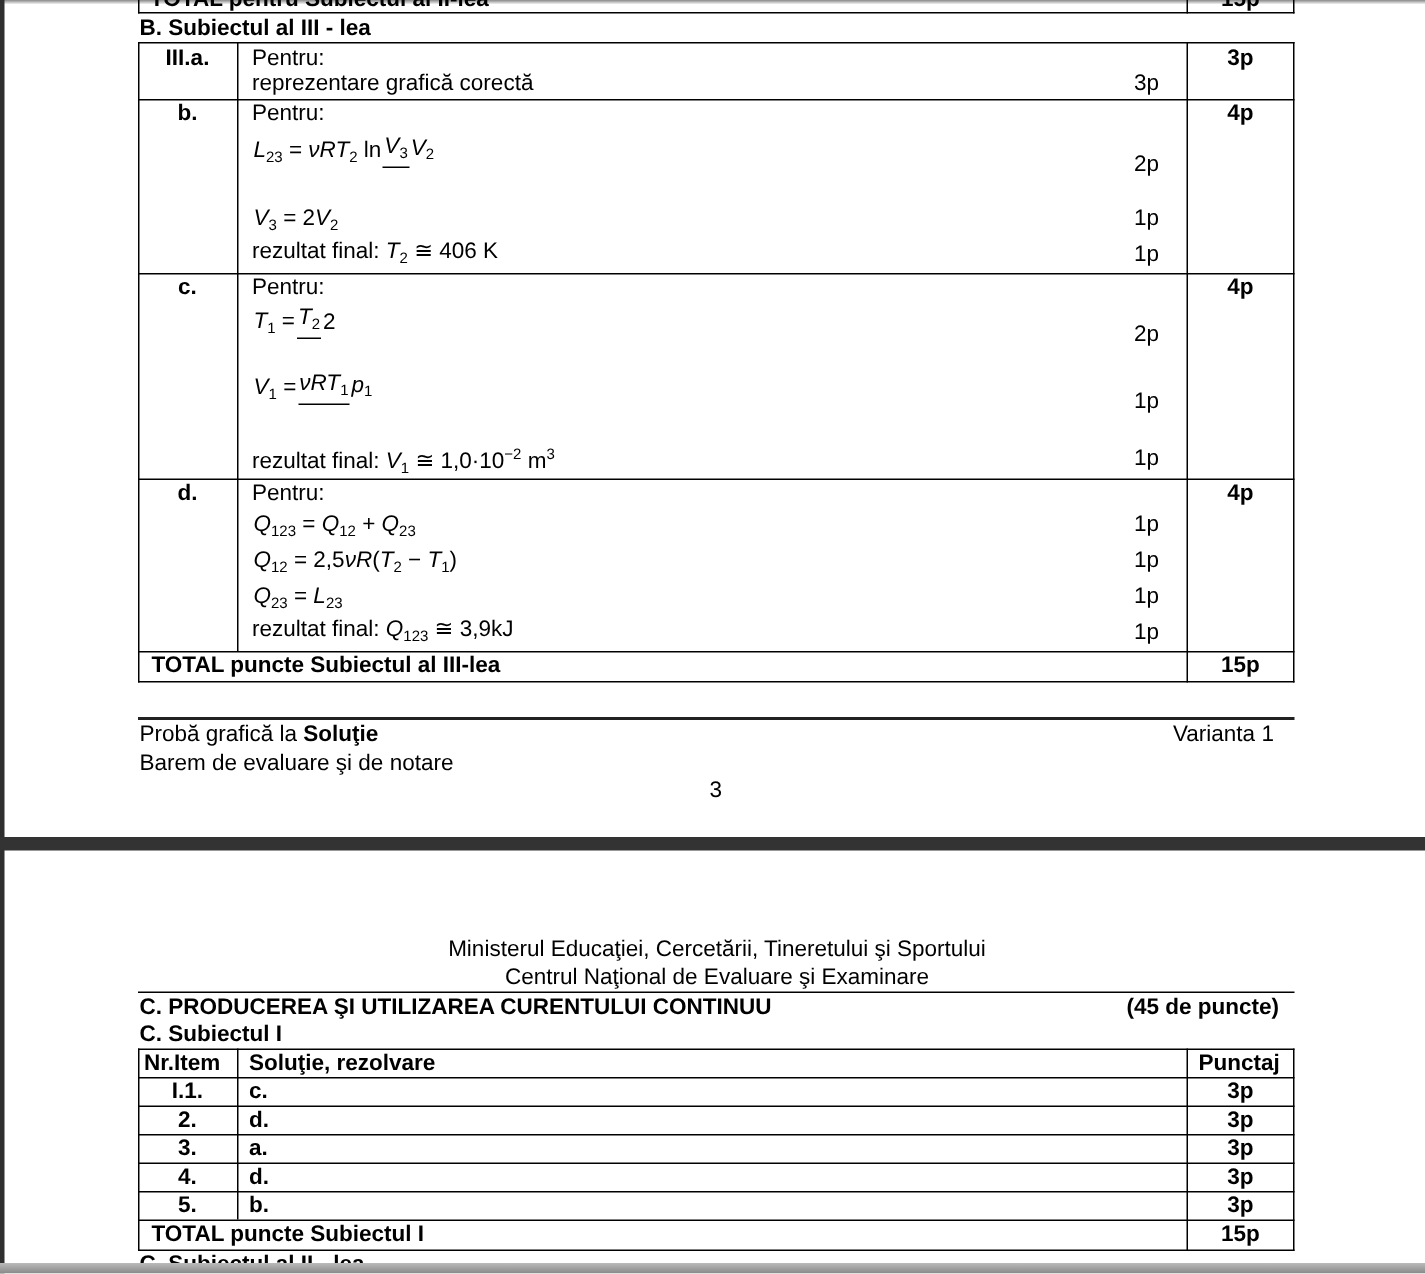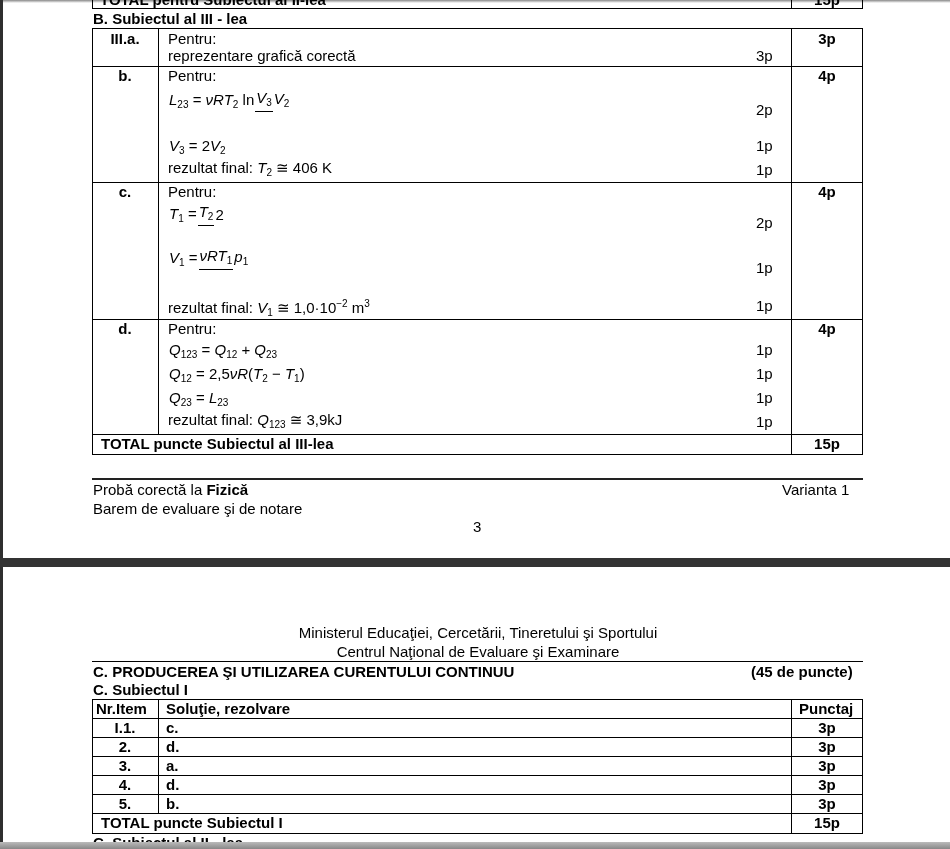--- a/index.html
+++ b/index.html
@@ -105,21 +105,21 @@
     <div class="pts" style="top:389px;">1p</div>
     <div class="abs txt" style="left:168px;top:411px;"><span>rezultat final:</span> <span class="math">Q<sub>123</sub></span> ≅ 3,9kJ</div>
     <div class="pts" style="top:413px;">1p</div>
     <div class="score" style="top:320px;">4p</div>
   </div>
 
   <div class="abs txt b" style="left:101px;top:435px;">TOTAL puncte Subiectul al III-lea</div>
   <div class="score" style="top:435px;">15p</div>
 
   <div class="hline" style="left:92px;top:478px;width:771px;height:2px;background:#222;"></div>
-  <div class="abs txt" style="left:93px;top:481px;"><span>Probă corectă la </span><b>Fizică</b></div>
+  <div class="abs txt" style="left:93px;top:481px;"><span>Probă grafică la </span><b>Soluţie</b></div>
   <div class="abs txt" style="left:782px;top:481px;">Varianta 1</div>
   <div class="abs txt" style="left:93px;top:500px;">Barem de evaluare şi de notare</div>
   <div class="abs txt" style="left:473px;top:518px;">3</div>
 </div>
 
 <div class="page-gap"></div>
 
 <div>
   <div class="abs txt" style="left:0;width:956px;text-align:center;top:624px;">Ministerul Educaţiei, Cercetării, Tineretului şi Sportului</div>
   <div class="abs txt" style="left:0;width:956px;text-align:center;top:643px;">Centrul Naţional de Evaluare şi Examinare</div>

